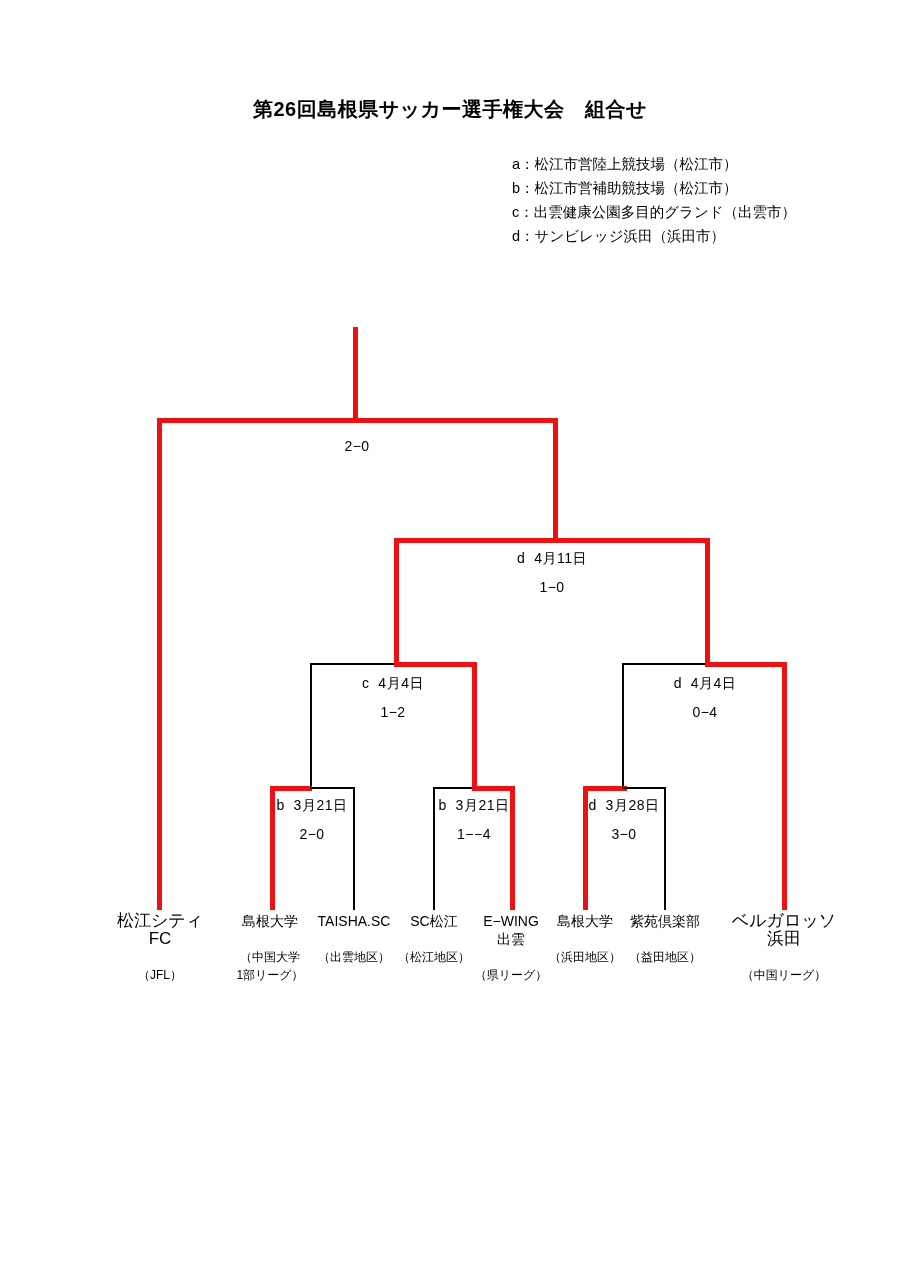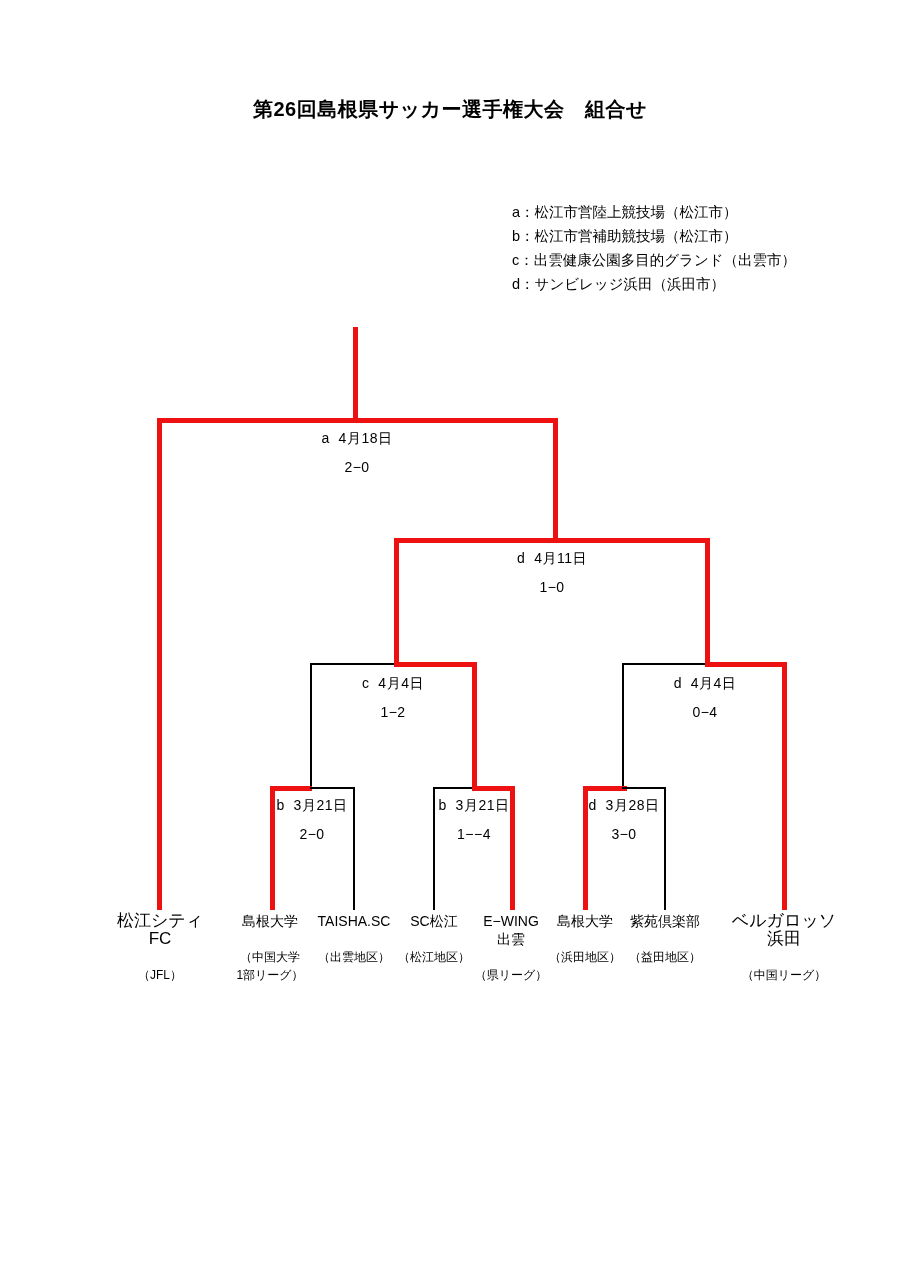--- a/index.html
+++ b/index.html
@@ -27,21 +27,20 @@
     font-size: 20px;
     font-weight: bold;
     letter-spacing: 0.5px;
   }
   .venues {
     position: absolute;
     left: 512px;
     top: 152px;
     font-size: 14.5px;
     line-height: 24px;
-    margin-top: 48px;
   }
   .venues div {
     white-space: nowrap;
   }
   
   .ln {
     position: absolute;
     background: #ee1111;
   }
   .lnk {
@@ -124,21 +123,20 @@
   <div class="ln" style="left:472px; top:786px; width:43px; height:5px;"></div>
   <div class="lnk" style="left:433px; top:787px; width:2px; height:123px;"></div>
   <div class="ln" style="left:510px; top:786px; width:5px; height:124px;"></div>
 
   <div class="ln" style="left:583px; top:786px; width:44px; height:5px;"></div>
   <div class="lnk" style="left:622px; top:787px; width:44px; height:2px;"></div>
   <div class="ln" style="left:583px; top:786px; width:5px; height:124px;"></div>
   <div class="lnk" style="left:664px; top:787px; width:2px; height:123px;"></div>
 
   <div class="match" style="left:229px; top:428px; width:256px;">
-    <div class="m-date"><span>a</span>&nbsp;&nbsp;<span>4月18日</span></div>
     <div class="m-score">2−0</div>
   </div>
 
   <div class="match" style="left:424px; top:548px; width:256px;">
     <div class="m-date"><span>d</span>&nbsp;&nbsp;<span>4月11日</span></div>
     <div class="m-score">1−0</div>
   </div>
 
   <div class="match" style="left:265px; top:673px; width:256px;">
     <div class="m-date"><span>c</span>&nbsp;&nbsp;<span>4月4日</span></div>

